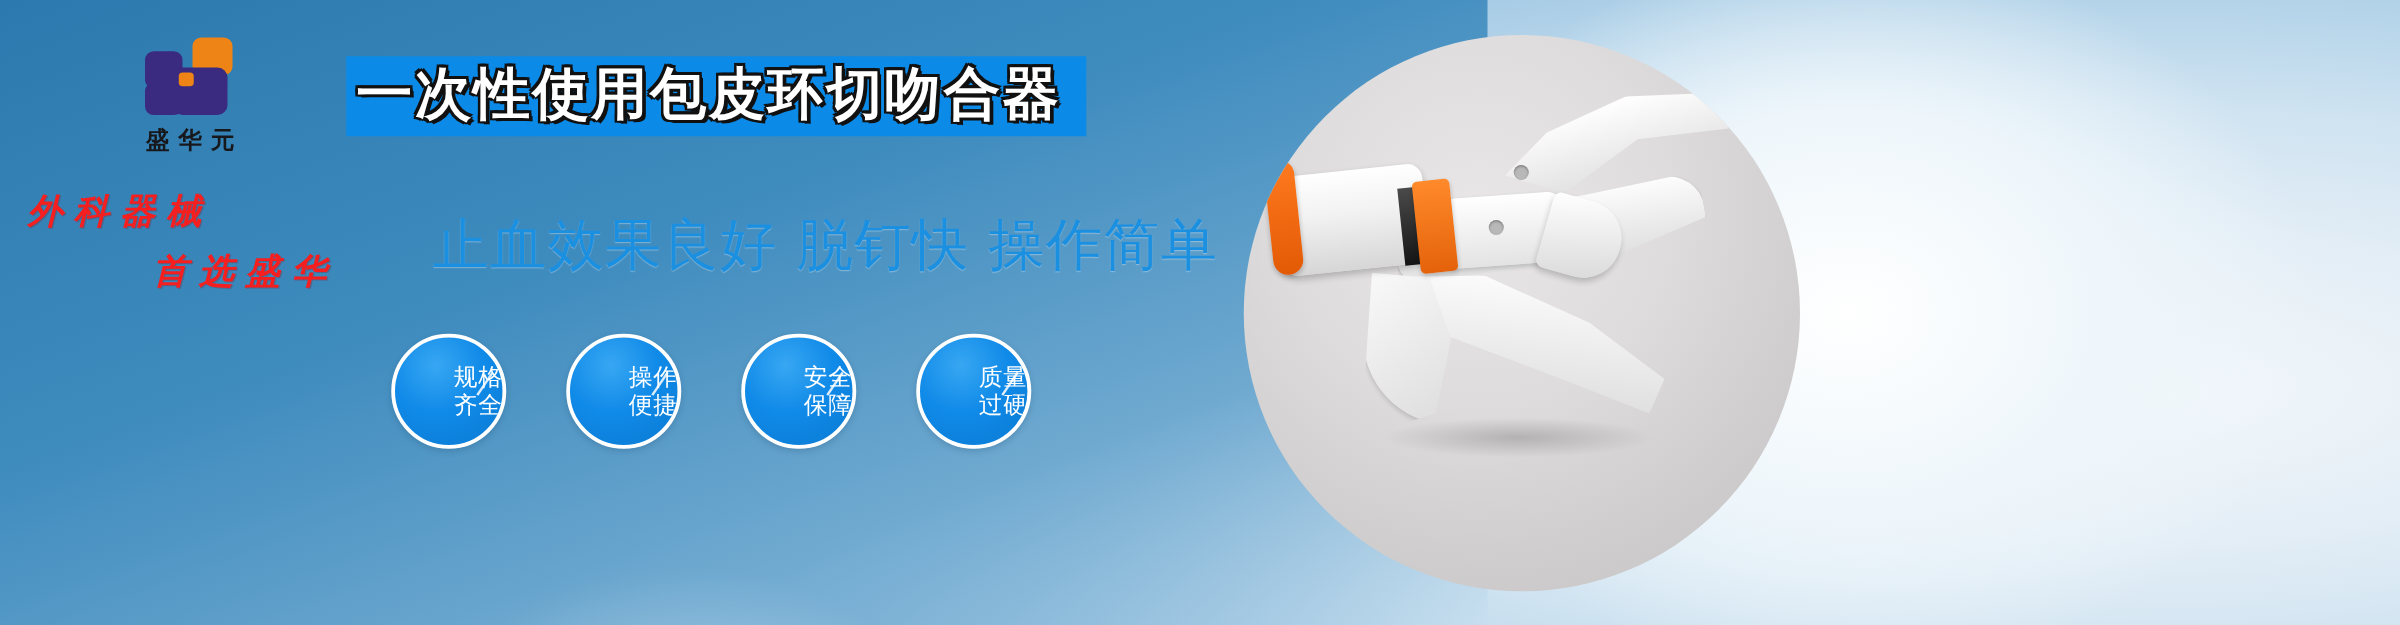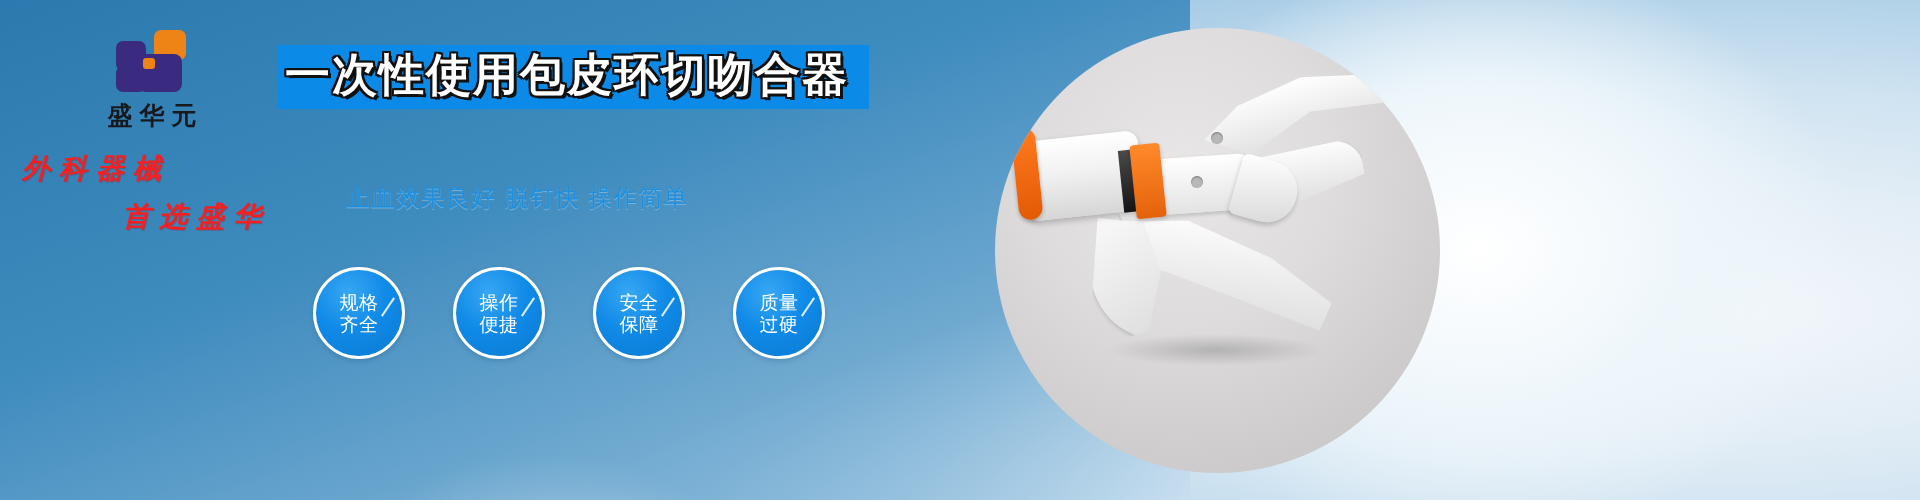--- a/index.html
+++ b/index.html
@@ -38,21 +38,21 @@
   
   .logo{ position:absolute; left:62px; top:30px; width:180px; text-align:center; }
   .logo-mark{ position:relative; width:72px; height:62px; margin:0 auto; }
   .lm{ position:absolute; border-radius:7px; }
   .lm-a{ left:0;  top:11px; width:30px; height:30px; background:#3a2a80; }
   .lm-b{ left:38px; top:0;  width:32px; height:30px; background:#ee8416; }
   .lm-c{ left:22px; top:24px; width:44px; height:38px; background:#3a2a80; border-radius:8px;}
   .lm-d{ left:0;  top:36px; width:30px; height:26px; background:#3a2a80; }
   .lm-e{ left:27px; top:28px; width:12px; height:11px; background:#ee8416; border-radius:3px; }
   .logo-text{
-    margin-top:7px; font-size:25px; font-weight:700; color:#17181c;
+    margin-top:7px; font-size:19px; font-weight:700; color:#17181c;
     letter-spacing:7px; text-indent:7px; white-space:nowrap;
     font-family:"DejaVu Sans","Liberation Sans",sans-serif;
   }
 
   
   .calli{ position:absolute; left:22px; top:150px; width:330px; color:#f51f20; }
   .calli-line{
     font-size:28px; font-weight:700; letter-spacing:9px; white-space:nowrap;
     font-family:"DejaVu Serif","Liberation Serif",serif;
     font-style:italic;
@@ -70,35 +70,35 @@
     white-space:nowrap; line-height:1.12;
     font-family:"DejaVu Sans","Liberation Sans",sans-serif;
     text-shadow:
       -2px 0 #111, 2px 0 #111, 0 -2px #111, 0 2px #111,
       -2px -2px #111, 2px -2px #111, -2px 2px #111, 2px 2px #111,
       3px 3px 0 #111;
   }
 
   
   .subtitle{
-    position:absolute; left:346px; top:182px;
-    font-size:24px; font-weight:400; color:#1b8fe0; letter-spacing:1px;
+    position:absolute; left:346px; top:166px;
+    font-size:45px; font-weight:400; color:#1b8fe0; letter-spacing:1px;
     white-space:nowrap;
     font-family:"DejaVu Sans","Liberation Sans",sans-serif;
     text-shadow:0 1px 1px rgba(255,255,255,.35);
   }
 
   
   .badges{ position:absolute; left:313px; top:267px; display:flex; gap:48px; }
   .badge{
     position:relative; width:92px; height:92px; border-radius:50%;
     background:radial-gradient(circle at 38% 26%, #37a7f2 0%, #108ae8 46%, #0a7ad2 100%);
     border:3px solid #ffffff;
     box-shadow:0 2px 5px rgba(20,60,95,.22);
-    display:flex; align-items:center; justify-content:center;
+    display:flex; align-items:center; justify-content:flex-end;
     overflow:hidden;
   }
   .badge-label{
     color:#fff; font-size:19px; font-weight:400; line-height:1.18;
     text-align:center; letter-spacing:.5px;
     font-family:"DejaVu Sans","Liberation Sans",sans-serif;
   }
   .badge-slash{
     position:absolute; right:13px; top:26px; width:2px; height:22px;
     background:rgba(255,255,255,.85); transform:rotate(34deg);

